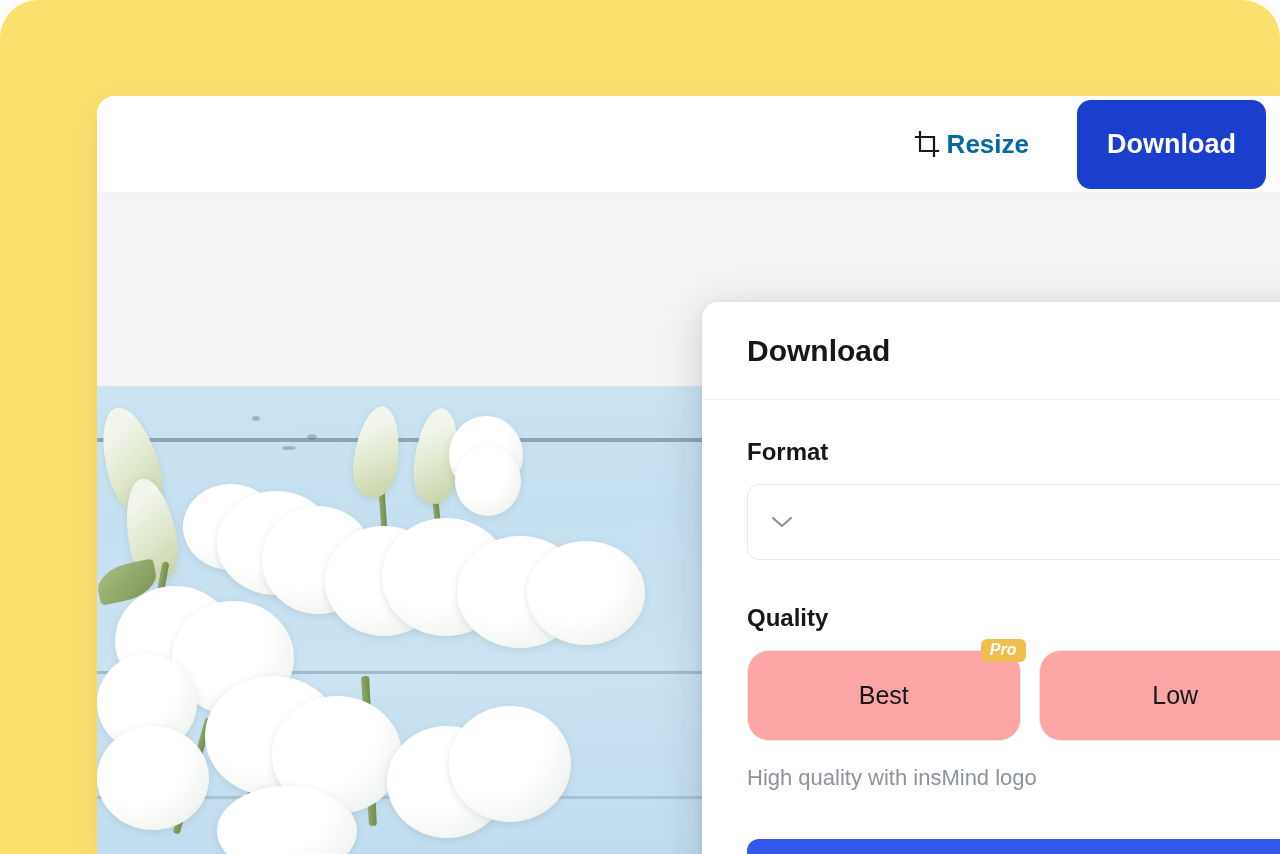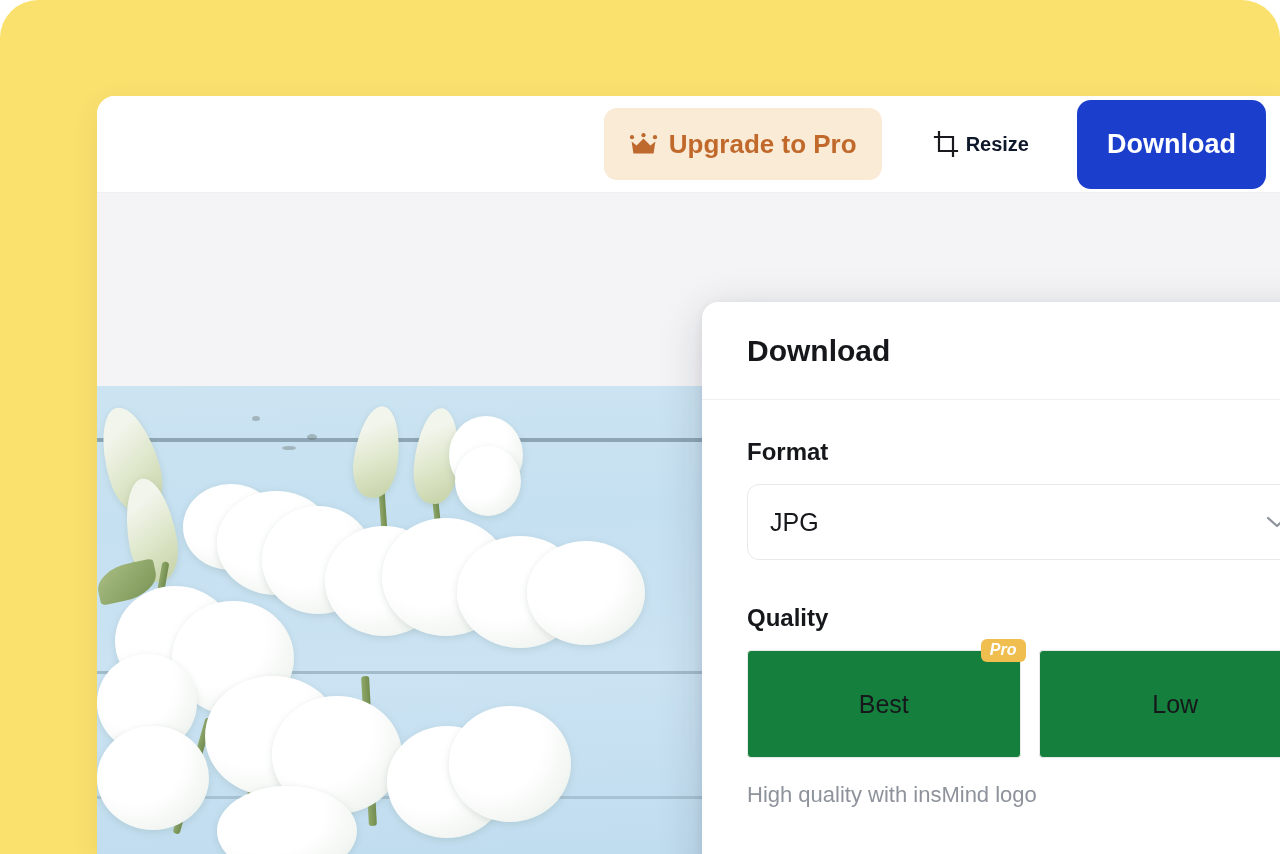--- a/index.html
+++ b/index.html
@@ -72,23 +72,23 @@
     align-items: center;
     gap: 6px;
     height: 72px;
     padding: 0 26px;
     margin-left: 24px;
     border: none;
     background: transparent;
     cursor: pointer;
   }
   .resize-label {
-    font-size: 20px;
-    font-weight: bold;
-    color: #0f172a;
+    font-size: 26px;
+    font-weight: bold;
+    color: #0369a1;
     white-space: nowrap;
   }
   .crop-icon { width: 28px; height: 28px; display: block; }
 
   .header-download-btn {
     height: 89px;
     padding: 0 30px;
     margin-left: 22px;
     border: none;
     border-radius: 14px;
@@ -215,24 +215,24 @@
   .chevron-icon { width: 24px; height: 14px; display: block; }
 
   .quality-group {
     display: flex;
     gap: 18px;
     margin-top: 2px;
   }
   .quality-option {
     position: relative;
     flex: 1;
-    height: 108px;
+    height: 91px;
     border: 1px solid #E9E9EC;
-    border-radius: 4px;
-    background: #15803d;
+    border-radius: 22px;
+    background: #fca5a5;
     font-family: "Liberation Sans", sans-serif;
     font-size: 25px;
     color: #16171B;
     cursor: pointer;
     display: flex;
     align-items: center;
     justify-content: center;
   }
   .quality-option.selected {
     border: 2px solid #2A52E0;
@@ -273,31 +273,20 @@
 </style>
 </head>
 <body>
 
 <div id="backdrop">
 
   <div id="app-window">
 
     <div id="toolbar">
 
-      <button class="upgrade-btn">
-        <span>
-          <svg class="crown-icon" viewBox="0 0 29 23" xmlns="http://www.w3.org/2000/svg">
-            <circle cx="3" cy="4.2" r="2.1" fill="#BE6A2E"></circle>
-            <circle cx="14.5" cy="2.2" r="2.1" fill="#BE6A2E"></circle>
-            <circle cx="26" cy="4.2" r="2.1" fill="#BE6A2E"></circle>
-            <path d="M2.6 8.4 L7.6 12.6 L14.5 5.6 L21.4 12.6 L26.4 8.4 L24.6 20.6 L4.4 20.6 Z" fill="#BE6A2E"></path>
-          </svg>
-        </span>
-        <span class="upgrade-label">Upgrade to Pro</span>
-      </button>
 
       <button class="resize-btn">
         <span>
           <svg class="crop-icon" viewBox="0 0 28 28" xmlns="http://www.w3.org/2000/svg" fill="none" stroke="#1A1A1E" stroke-width="2.2" stroke-linecap="square">
             <path d="M7 2 L7 21 L25 21"></path>
             <path d="M3 7 L21 7 L21 26"></path>
           </svg>
         </span>
         <span class="resize-label">Resize</span>
       </button>
@@ -361,21 +350,20 @@
       <div id="dialog-header">
         <span id="dialog-title">Download</span>
 
       </div>
 
       <div id="dialog-body">
 
         
         <div class="section-label">Format</div>
         <div class="select-box">
-          <span class="select-value">JPG</span>
           <span>
             <svg class="chevron-icon" viewBox="0 0 24 14" xmlns="http://www.w3.org/2000/svg" fill="none" stroke="#8D929B" stroke-width="2.2" stroke-linecap="round" stroke-linejoin="round">
               <path d="M3 3 L12 11 L21 3"></path>
             </svg>
           </span>
         </div>
 
         
         <div class="section-label" style="margin-top:44px;">Quality</div>
 

